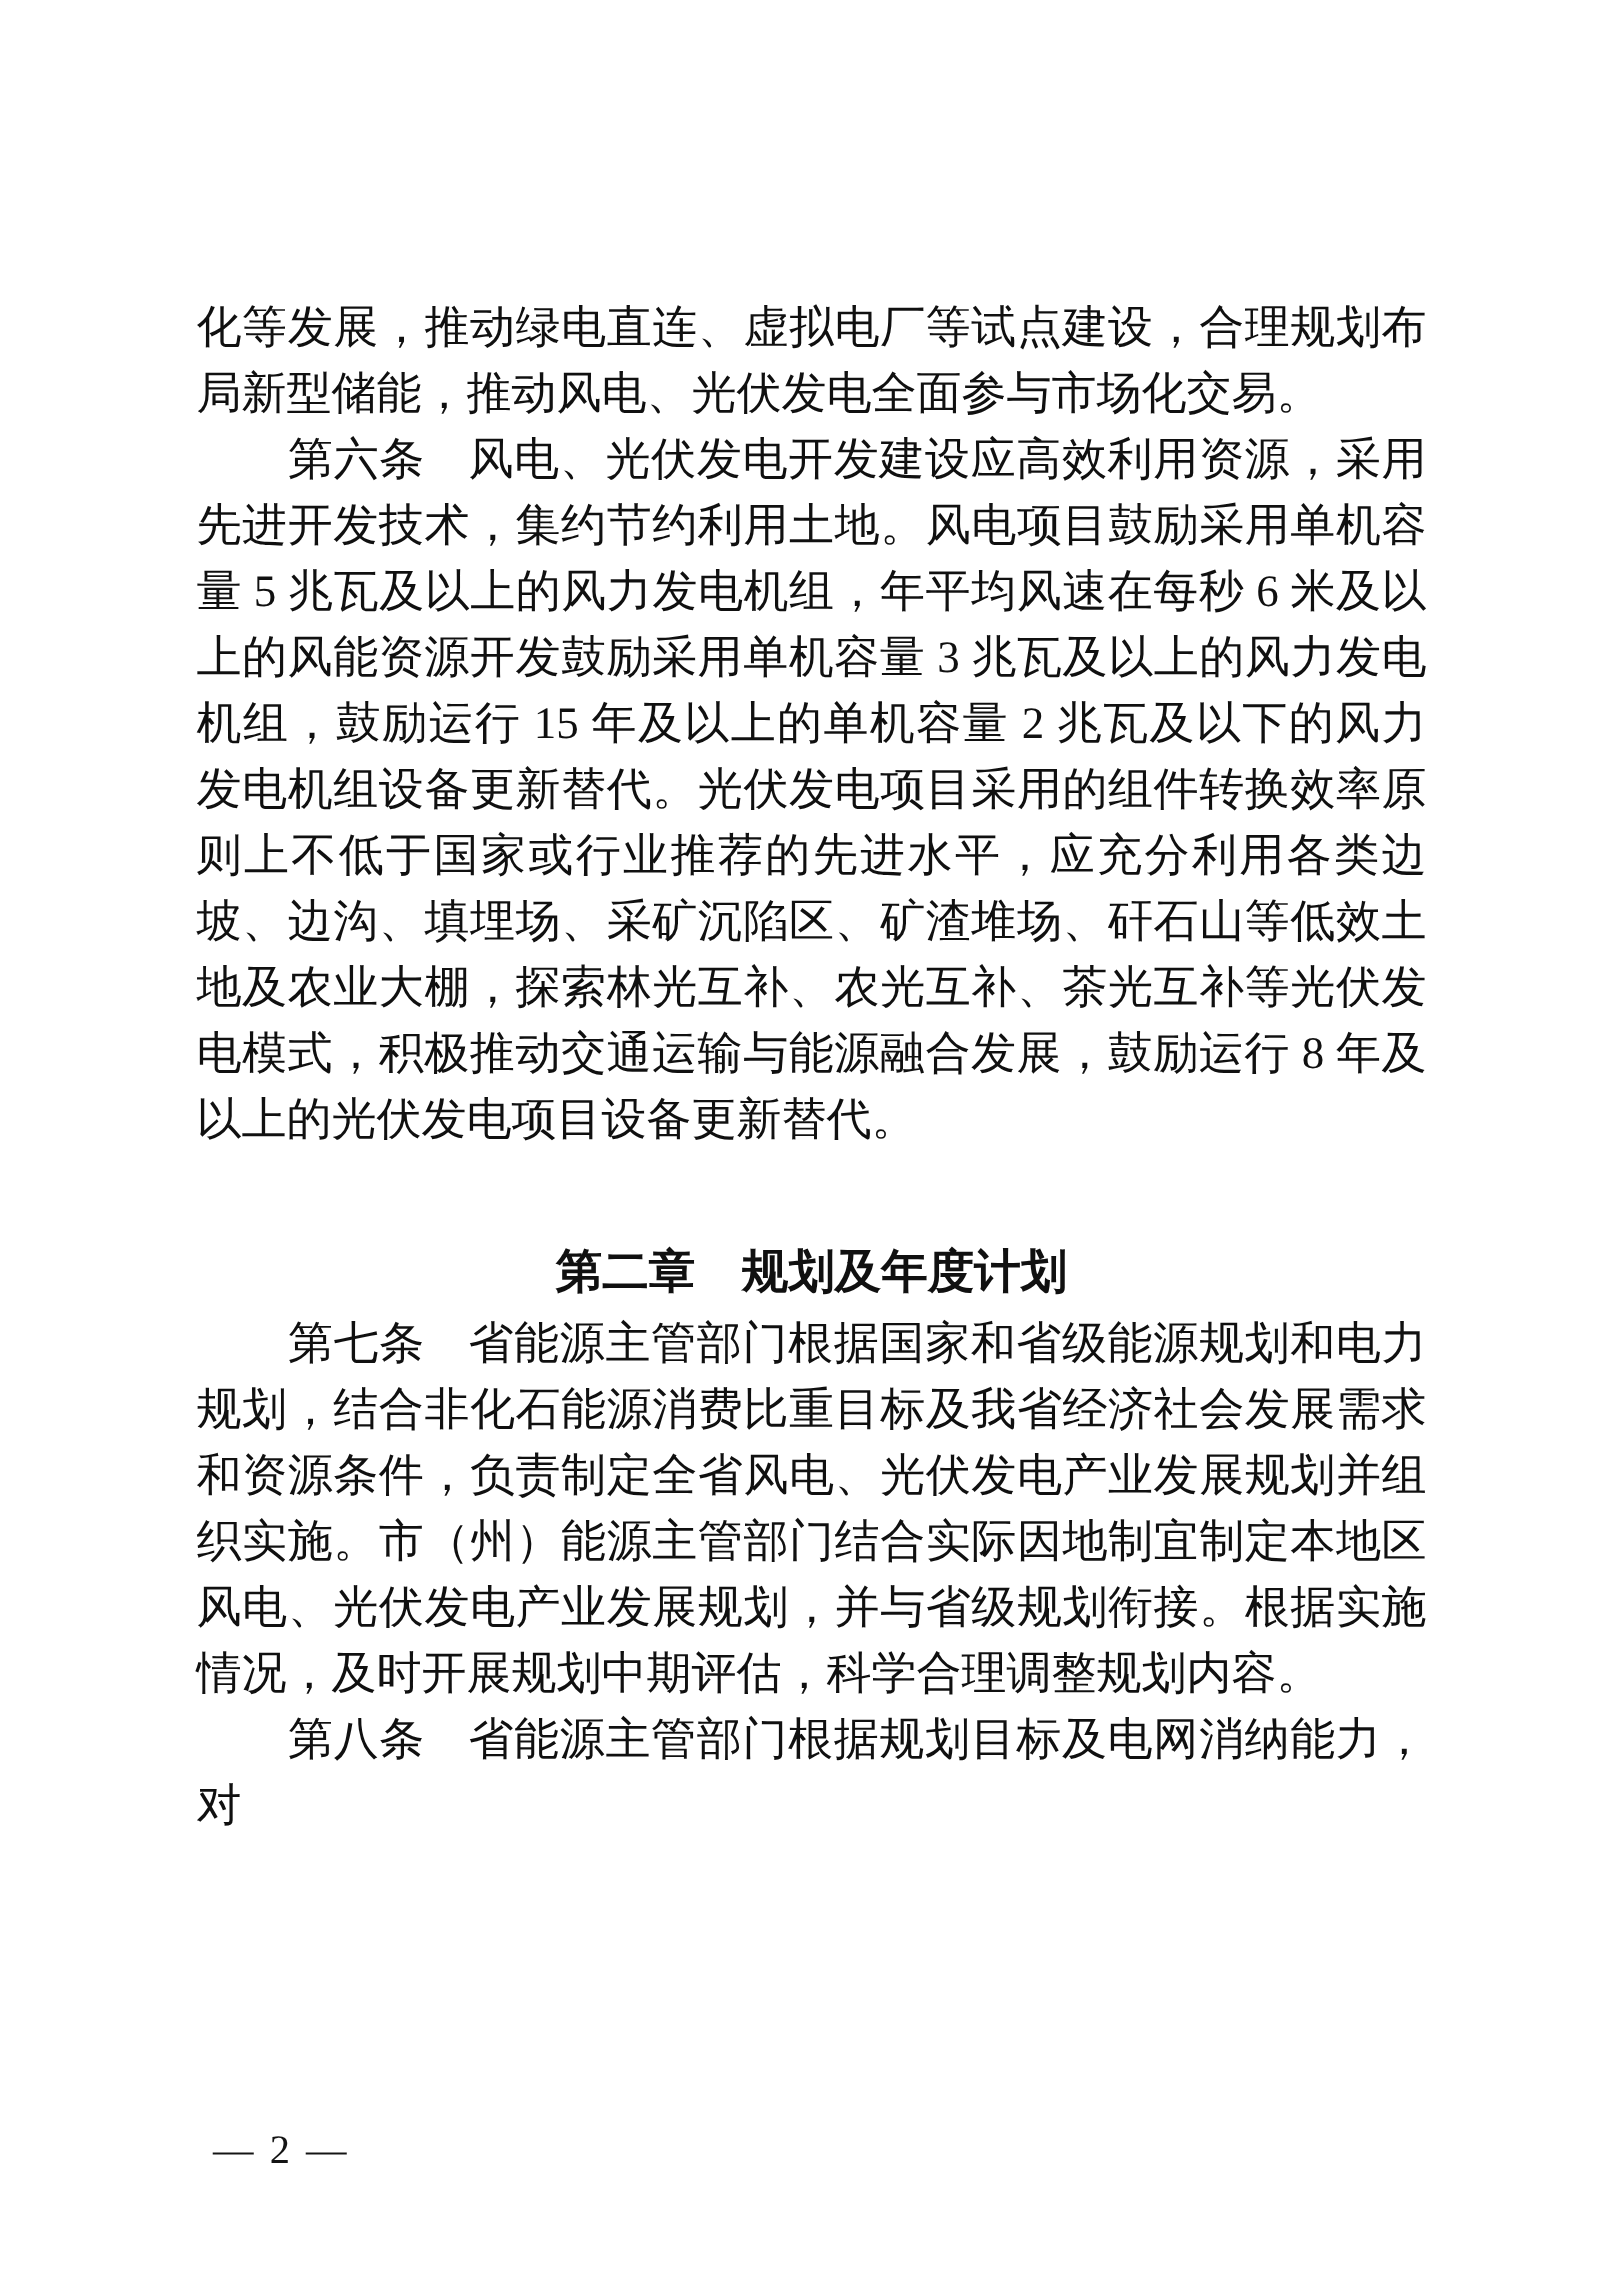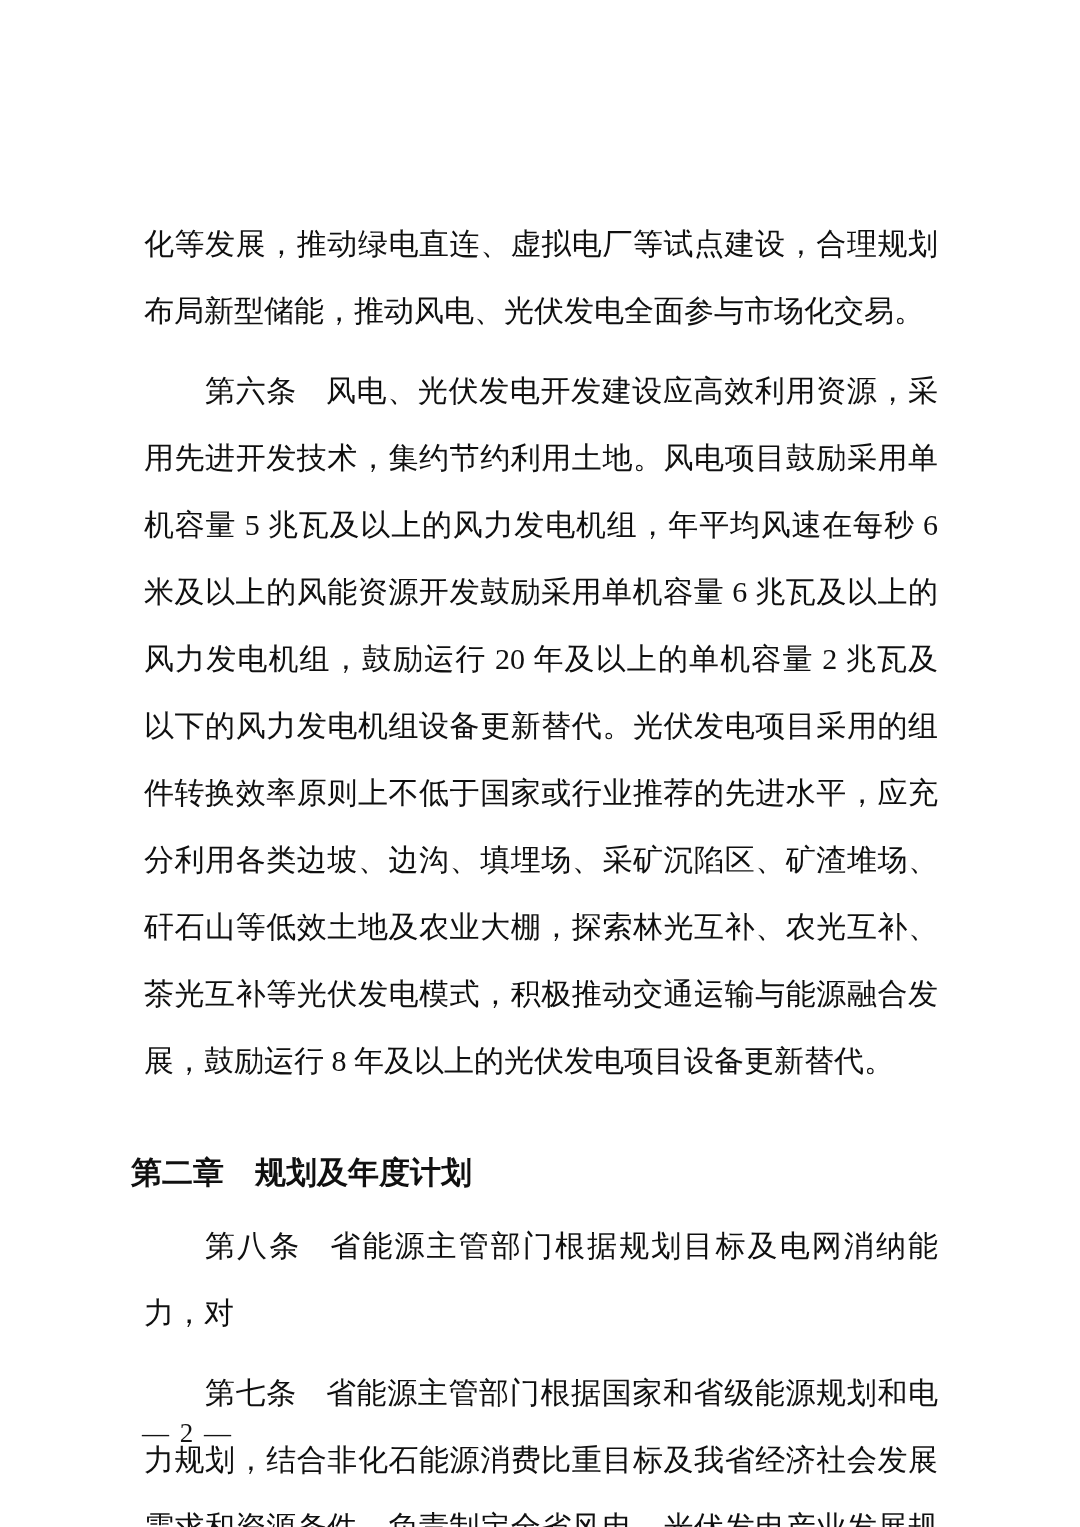--- a/index.html
+++ b/index.html
@@ -16,40 +16,40 @@
     overflow: hidden;
     font-family: "Liberation Serif", "DejaVu Serif", serif;
   }
   .content {
     position: absolute;
     left: 131px;
     top: 197px;
     width: 820px;
   }
   .para {
-    margin: 13px;
+    margin: 0;
     font-size: 30px;
-    line-height: 67px;
+    line-height: 44px;
     text-align: justify;
     text-justify: inter-ideograph;
     word-break: break-all;
   }
   .para.indent {
     text-indent: 61px;
   }
   .article-label {
     font-weight: 400;
     margin-right: 29px;
   }
   .chapter {
     margin: 52.6px 0 0 0;
     font-size: 31px;
     line-height: 52.6px;
     font-weight: 700;
-    text-align: left;
+    text-align: center;
     text-indent: 0;
   }
   .pagefooter {
     position: absolute;
     left: 142px;
     top: 1416px;
     font-size: 27px;
     line-height: 34px;
     letter-spacing: 2px;
     color: #141414;
@@ -57,27 +57,27 @@
 </style>
 </head>
 <body>
 
 <div class="page">
 
   <main class="content">
 
     <p class="para">化等发展，推动绿电直连、虚拟电厂等试点建设，合理规划布局新型储能，推动风电、光伏发电全面参与市场化交易。</p>
 
-    <p class="para indent"><span class="article-label">第六条</span><span>风电、光伏发电开发建设应高效利用资源，采用先进开发技术，集约节约利用土地。风电项目鼓励采用单机容量 5 兆瓦及以上的风力发电机组，年平均风速在每秒 6 米及以上的风能资源开发鼓励采用单机容量 6 兆瓦及以上的风力发电机组，鼓励运行 20 年及以上的单机容量 2 兆瓦及以下的风力发电机组设备更新替代。光伏发电项目采用的组件转换效率原则上不低于国家或行业推荐的先进水平，应充分利用各类边坡、边沟、填埋场、采矿沉陷区、矿渣堆场、矸石山等低效土地及农业大棚，探索林光互补、农光互补、茶光互补等光伏发电模式，积极推动交通运输与能源融合发展，鼓励运行 8 年及以上的光伏发电项目设备更新替代。</span></p>
+    <p class="para indent"><span class="article-label">第六条</span><span>风电、光伏发电开发建设应高效利用资源，采用先进开发技术，集约节约利用土地。风电项目鼓励采用单机容量 5 兆瓦及以上的风力发电机组，年平均风速在每秒 6 米及以上的风能资源开发鼓励采用单机容量 3 兆瓦及以上的风力发电机组，鼓励运行 15 年及以上的单机容量 2 兆瓦及以下的风力发电机组设备更新替代。光伏发电项目采用的组件转换效率原则上不低于国家或行业推荐的先进水平，应充分利用各类边坡、边沟、填埋场、采矿沉陷区、矿渣堆场、矸石山等低效土地及农业大棚，探索林光互补、农光互补、茶光互补等光伏发电模式，积极推动交通运输与能源融合发展，鼓励运行 8 年及以上的光伏发电项目设备更新替代。</span></p>
 
     <h2 class="chapter para">第二章　规划及年度计划</h2>
 
+    <p class="para indent"><span class="article-label">第七条</span><span>省能源主管部门根据国家和省级能源规划和电力规划，结合非化石能源消费比重目标及我省经济社会发展需求和资源条件，负责制定全省风电、光伏发电产业发展规划并组织实施。市（州）能源主管部门结合实际因地制宜制定本地区风电、光伏发电产业发展规划，并与省级规划衔接。根据实施情况，及时开展规划中期评估，科学合理调整规划内容。</span></p>
+
     <p class="para indent"><span class="article-label">第八条</span><span>省能源主管部门根据规划目标及电网消纳能力，对</span></p>
-
-    <p class="para indent"><span class="article-label">第七条</span><span>省能源主管部门根据国家和省级能源规划和电力规划，结合非化石能源消费比重目标及我省经济社会发展需求和资源条件，负责制定全省风电、光伏发电产业发展规划并组织实施。市（州）能源主管部门结合实际因地制宜制定本地区风电、光伏发电产业发展规划，并与省级规划衔接。根据实施情况，及时开展规划中期评估，科学合理调整规划内容。</span></p>
 
   </main>
 
   <footer class="pagefooter">
     <span>— 2 —</span>
   </footer>
 
 </div>
 
 </body></html>

